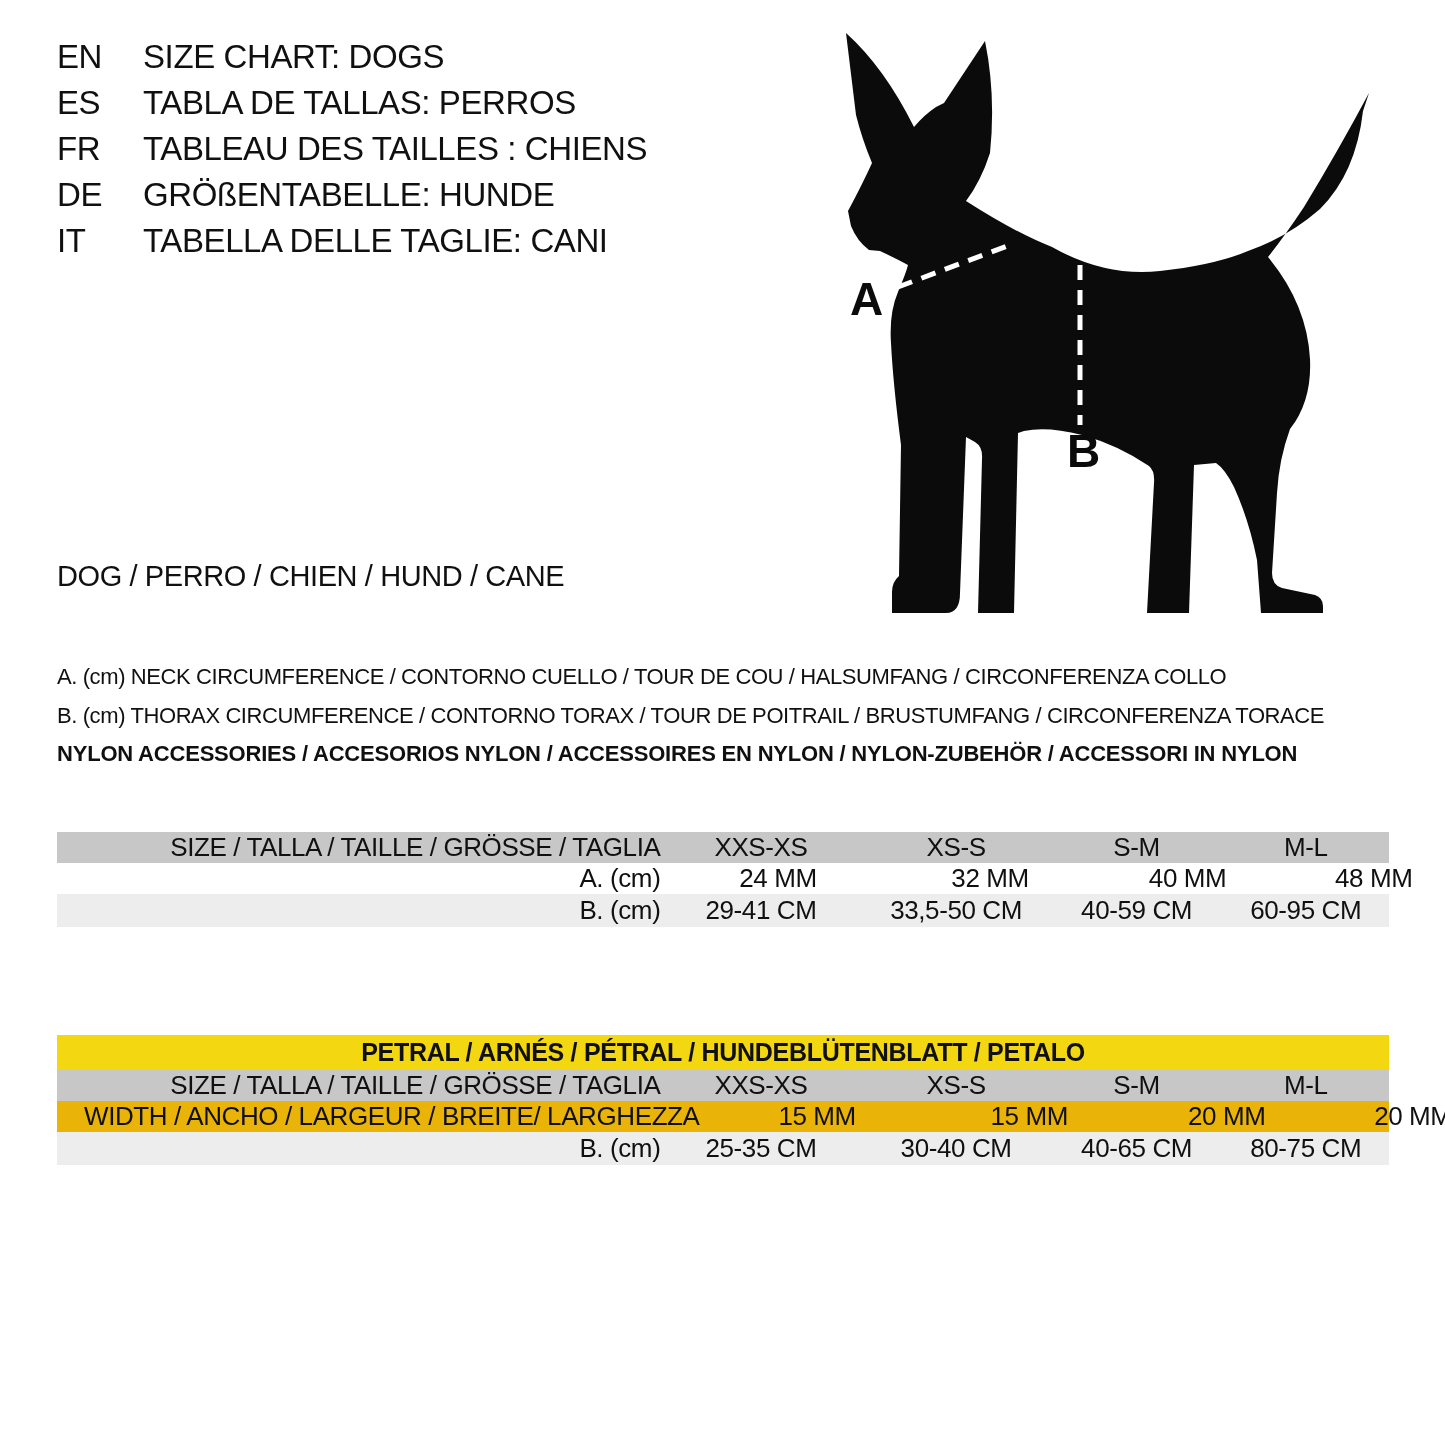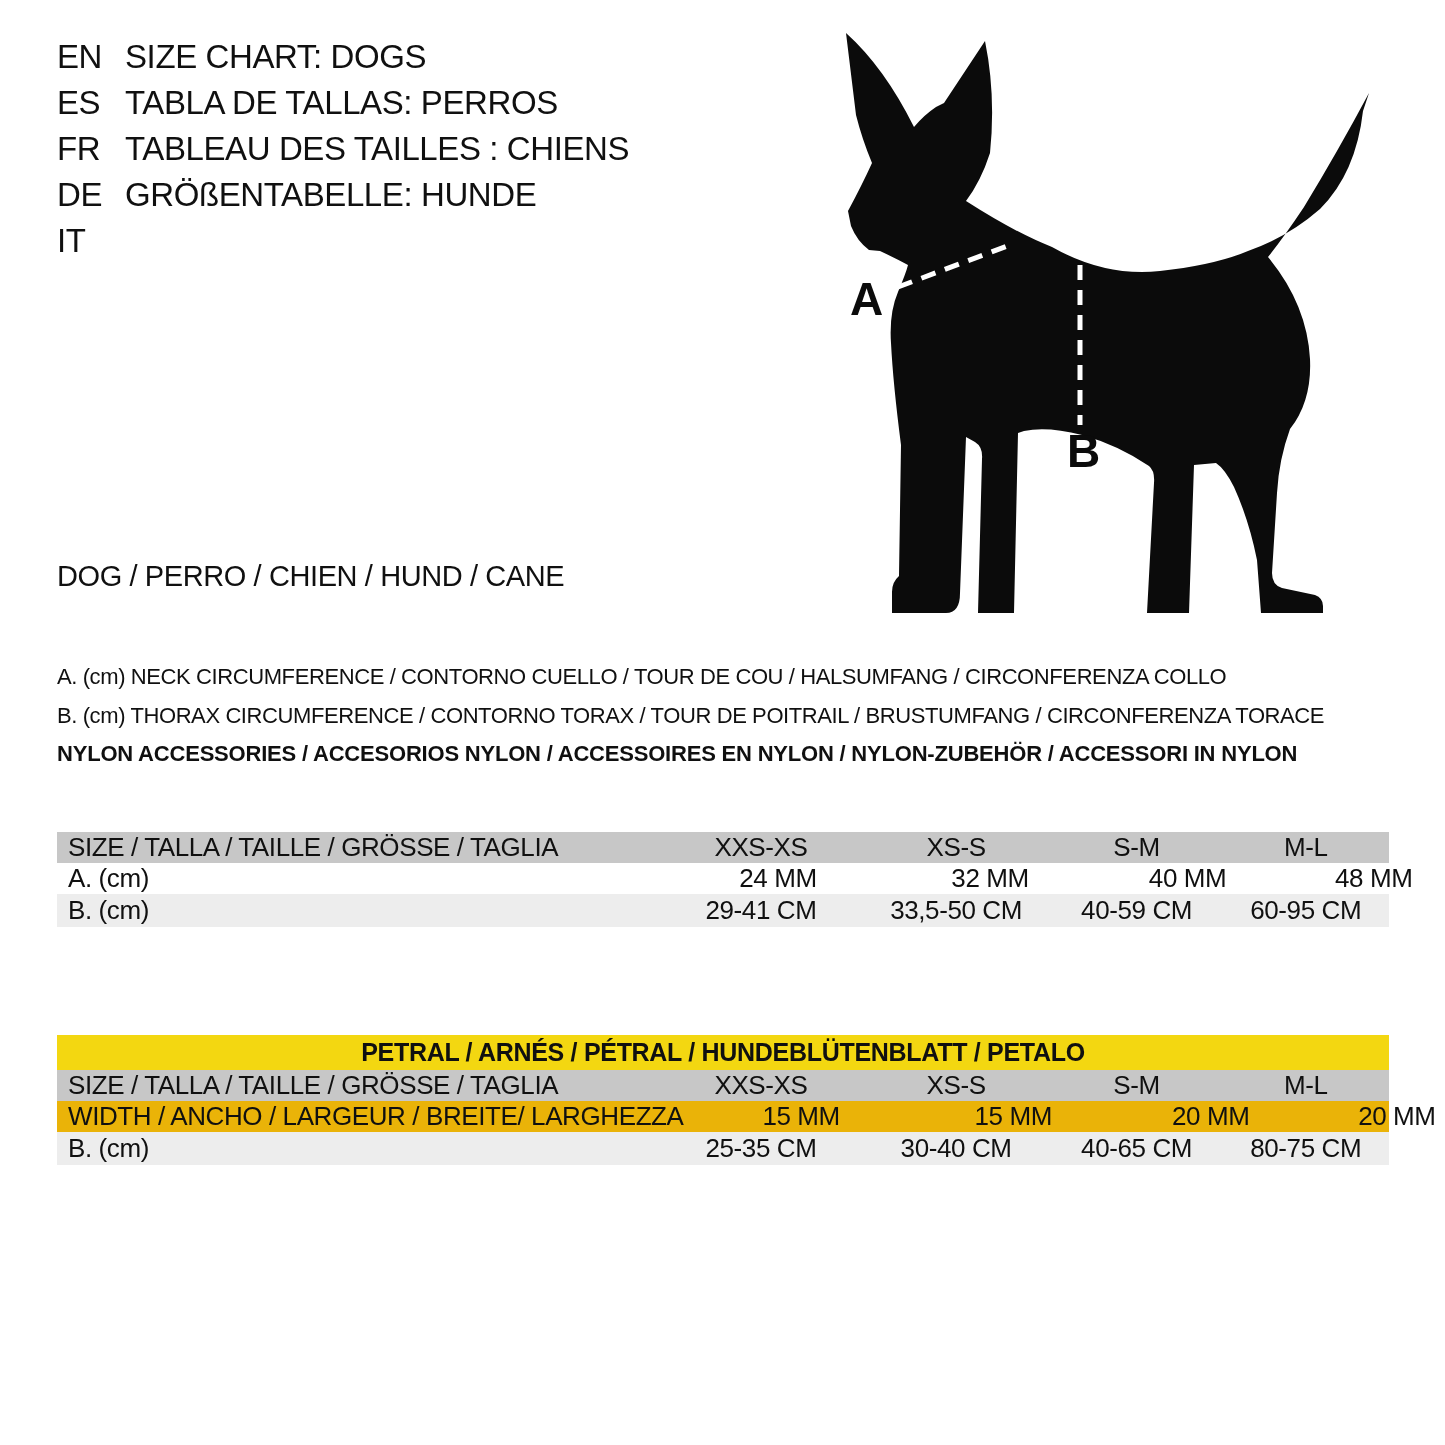--- a/index.html
+++ b/index.html
@@ -3,40 +3,40 @@
 <meta charset="utf-8">
 <style>
   html,body{margin:0;padding:0;background:#fff;}
   .canvas{
     position:relative; width:1445px; height:1445px; background:#fff;
     font-family:"Liberation Sans", sans-serif; color:#101010; overflow:hidden;
     letter-spacing:-0.4px;
   }
   
   .langs{position:absolute; left:57px; top:34px;}
-  .lang-row{display:flex; height:46px; align-items:center; font-size:33px; font-weight:500;}
+  .lang-row{display:flex; height:46px; align-items:center; font-size:33px; font-weight:500;gap:18px;}
   .lang-code{width:68px; flex:0 0 68px;}
   .lang-title{white-space:nowrap;}
   
   .dog-wrap{position:absolute; left:820px; top:15px; width:625px; height:632px;}
   .dog-wrap svg{display:block; width:100%; height:100%;}
   .measure-label{font-family:"Liberation Sans", sans-serif; font-weight:bold; font-size:46px; fill:#0b0b0b;}
   
   .dog-caption{position:absolute; left:57px; top:560px; font-size:29px; white-space:nowrap;}
   .notes{position:absolute; left:57px; top:658px; width:1340px;}
   .note-line{height:38.5px; display:flex; align-items:center; font-size:22px; white-space:nowrap;}
   .note-line.bold{font-weight:bold; letter-spacing:-0.2px;}
   
   .size-table{position:absolute; left:57px; width:1332px;}
   .t1{top:832px;} .t2{top:1035px;}
   .t-title{height:35px; display:flex; align-items:center; justify-content:center;
     font-weight:bold; font-size:25px; letter-spacing:-0.3px; white-space:nowrap;}
   .trow{display:flex; align-items:center; font-size:26px; white-space:nowrap;}
   .r-size{height:31px;} .r-a{height:31px;gap:17px;} .r-b{height:33px;}
-  .c0{flex:0 0 45.3%; text-align:left; padding-left:11px; box-sizing:border-box;}
+  .c0{flex:0 0 45.3%; text-align:right; padding-left:27px; box-sizing:border-box;}
   .c1{flex:0 0 15.1%; text-align:center;}
   .c2{flex:0 0 14.2%; text-align:center;}
   .c3{flex:0 0 12.9%; text-align:center;}
   .c4{flex:0 0 12.5%; text-align:center;}
 </style>
 </head>
 <body>
 
 <div class="canvas">
 
@@ -52,20 +52,21 @@
     <div class="lang-row">
       <span class="lang-code">FR</span>
       <span class="lang-title">TABLEAU DES TAILLES : CHIENS</span>
     </div>
     <div class="lang-row">
       <span class="lang-code">DE</span>
       <span class="lang-title">GRÖßENTABELLE: HUNDE</span>
     </div>
     <div class="lang-row">
       <span class="lang-code">IT</span>
+      <span class="lang-title">TABELLA DELLE TAGLIE: CANI</span>
     </div>
   </div>
 
   <div class="dog-wrap">
     <svg viewBox="0 0 625 632" aria-hidden="true">
       <path fill="#0b0b0b" d="
         M 28 196
         Q 42 170 52 148
         Q 42 124 36 100
         L 26 18

